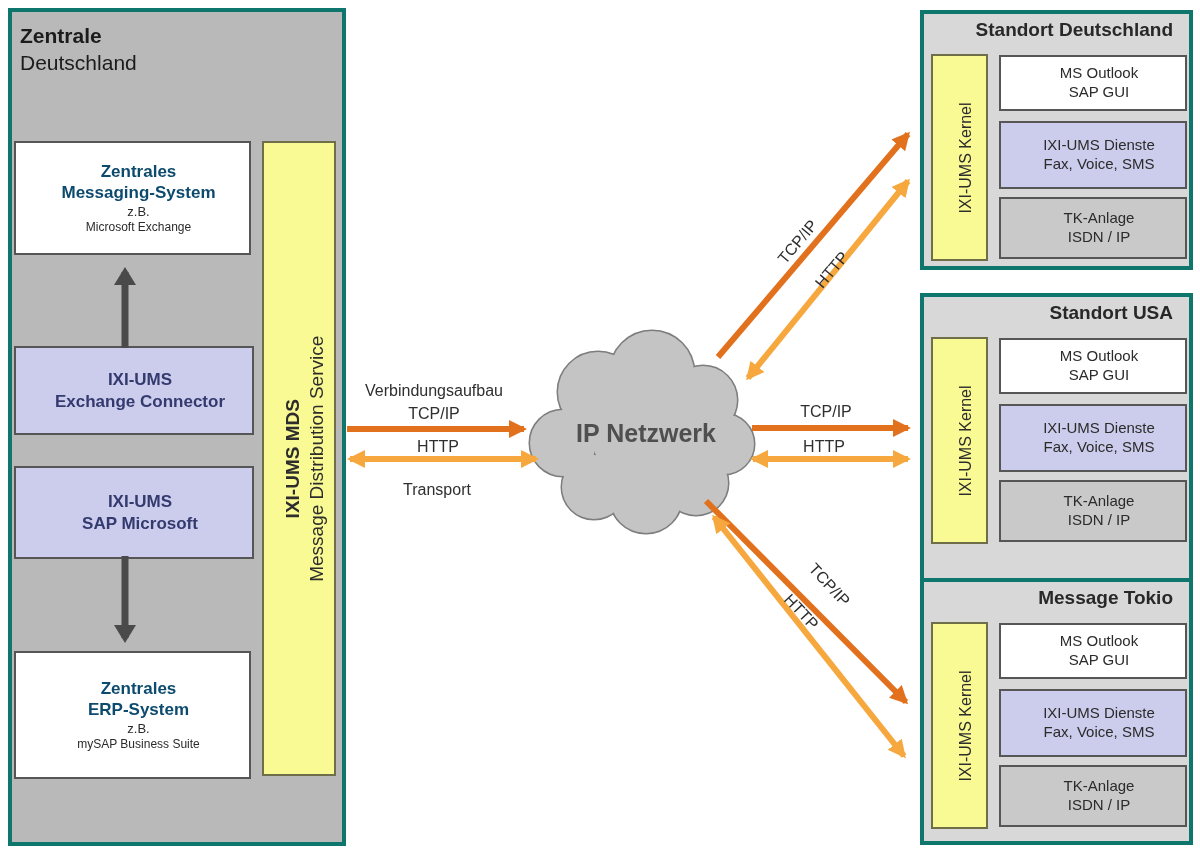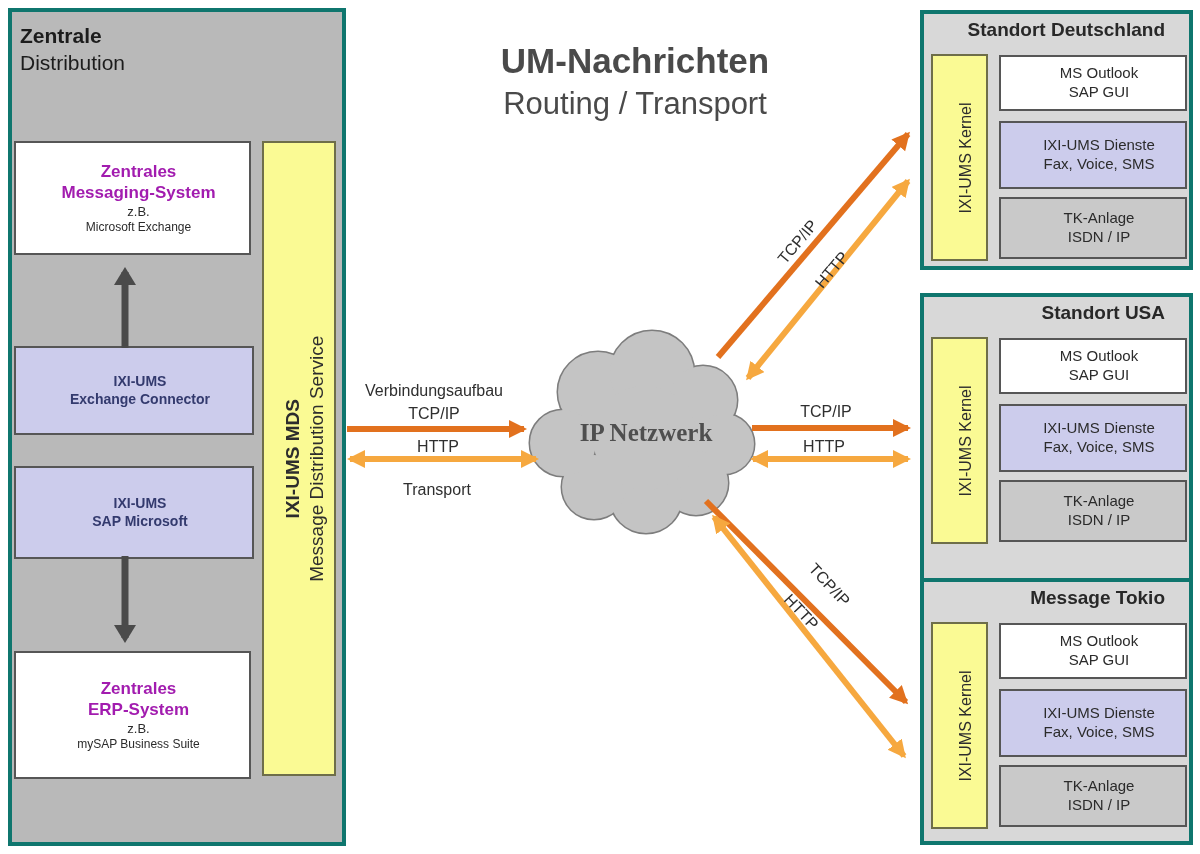--- a/index.html
+++ b/index.html
@@ -16,62 +16,58 @@
   .site-de{top:10px;height:260px;}
   .site-usa{top:293px;height:344px;}
   .site-tokio{top:578px;height:267px;}
   .innerbox{position:absolute;box-sizing:border-box;border:2px solid #565656;
             display:flex;flex-direction:column;align-items:center;justify-content:center;
             text-align:center;line-height:1.25;padding-left:12px;}
   .white{background:#ffffff;} .lav{background:var(--lavender);}
   .grayb{background:var(--box_gray);} .yellowb{background:var(--yellow);border-color:#6e6e49;}
   .zent-label{position:absolute;left:8px;top:10px;font-size:21px;color:#1c1c1c;line-height:1.3;}
   .zent-label .b{font-weight:bold;}
-  .b17{font-weight:bold;font-size:17px;color:#a21caf;}
+  .b17{font-weight:bold;font-size:17px;color:#0c4a6e;}
   .s13{font-size:13px;color:#2b2b2b;}
   .r15{font-size:12px;color:#2b2b2b;}
   .navy{color:#333a6e;}
-  .conn{font-weight:bold;font-size:14px;}
+  .conn{font-weight:bold;font-size:17px;}
   .vtext{transform:rotate(-90deg);white-space:nowrap;text-align:center;color:#2d2d2d;}
   .mds-l1{font-weight:bold;font-size:19px;}
   .mds-l2{font-size:19px;}
   .kernel-text{font-size:16px;}
-  .site-h{position:absolute;top:5px;right:24px;font-weight:bold;font-size:19px;color:#282828;}
+  .site-h{position:absolute;top:5px;right:16px;font-weight:bold;font-size:19px;color:#282828;}
   .sbox-t{font-size:15px;color:#2b2b2b;}
   .title{position:absolute;left:385px;top:38px;width:500px;text-align:center;color:#4a4a4a;line-height:1.3;}
   .title-l1{font-size:35px;font-weight:bold;}
   .title-l2{font-size:31px;}
   .cloud-label{position:absolute;left:646px;top:433px;transform:translate(-50%,-50%);
-               font-weight:bold;font-size:25px;color:#4f4f4f;white-space:nowrap;z-index:6;font-family:Liberation Serif, serif;}
+               font-weight:bold;font-size:25px;color:#4f4f4f;white-space:nowrap;z-index:6;}
   .albl{position:absolute;transform:translate(-50%,-50%);font-size:16px;color:#2f2f2f;
         white-space:nowrap;z-index:6;}
   .rneg{transform:translate(-50%,-50%) rotate(-50deg);}
   .rpos{transform:translate(-50%,-50%) rotate(47deg);}
   .overlay{position:absolute;left:0;top:0;z-index:5;pointer-events:none;}
   .cloud-stroke{fill:none;stroke:var(--cloud_border);stroke-width:3;}
   .cloud-fill{fill:var(--cloud_fill);}
   .arrow-tcp{stroke:var(--tcp);stroke-width:6;}
   .arrow-http{stroke:var(--http);stroke-width:6;}
   .arrow-dark{stroke:var(--dark_arrow);stroke-width:7;}
   .mk-tcp{fill:var(--tcp);} .mk-http{fill:var(--http);} .mk-dark{fill:var(--dark_arrow);}
 </style>
 </head>
 <body>
 
 <div class="stage">
 
-  <div class="title">
-    <div class="title-l1">UM-Nachrichten</div>
-    <div class="title-l2">Routing / Transport</div>
-  </div>
 
   <div class="panel panel-left">
     <div class="zent-label">
       <div class="b">Zentrale</div>
-      <div>Distribution</div>
+      <div>Deutschland</div>
     </div>
 
     <div class="innerbox white" style="left:2px;top:129px;width:237px;height:114px;">
       <div class="b17">Zentrales</div>
       <div class="b17">Messaging-System</div>
       <div class="s13">z.B.</div>
       <div class="r15">Microsoft Exchange</div>
     </div>
 
     <div class="innerbox lav" style="left:2px;top:334px;width:240px;height:89px;">

